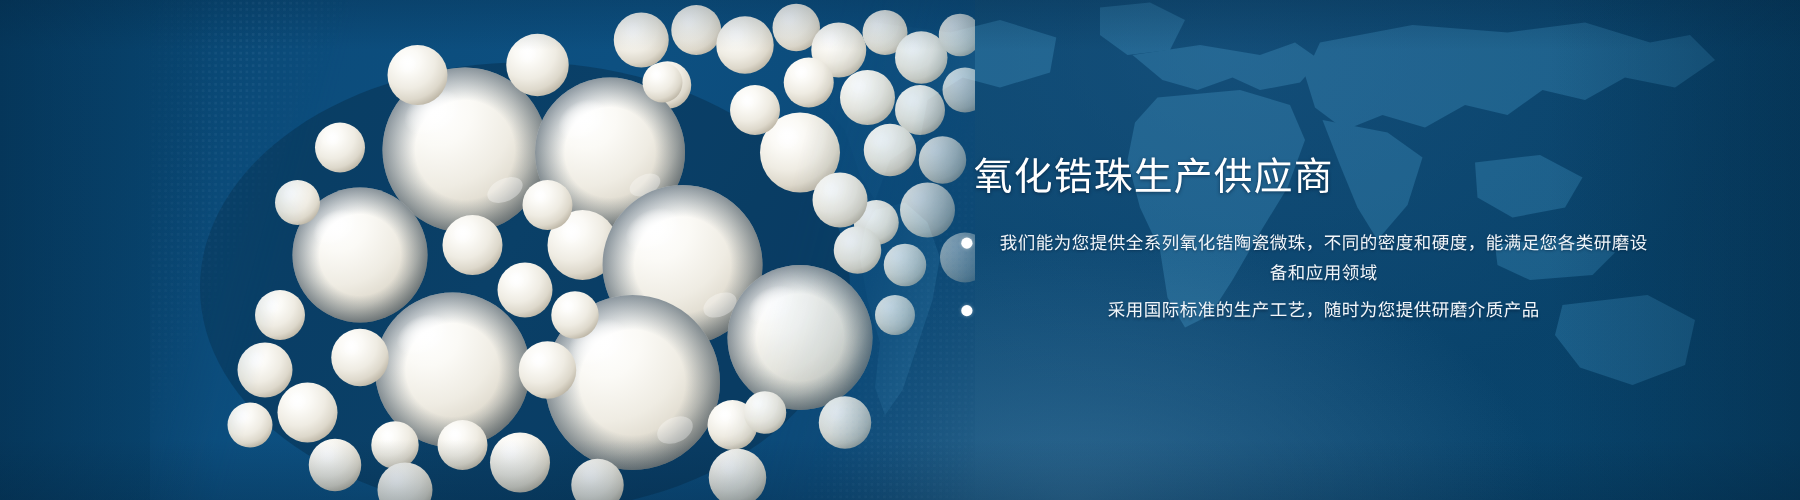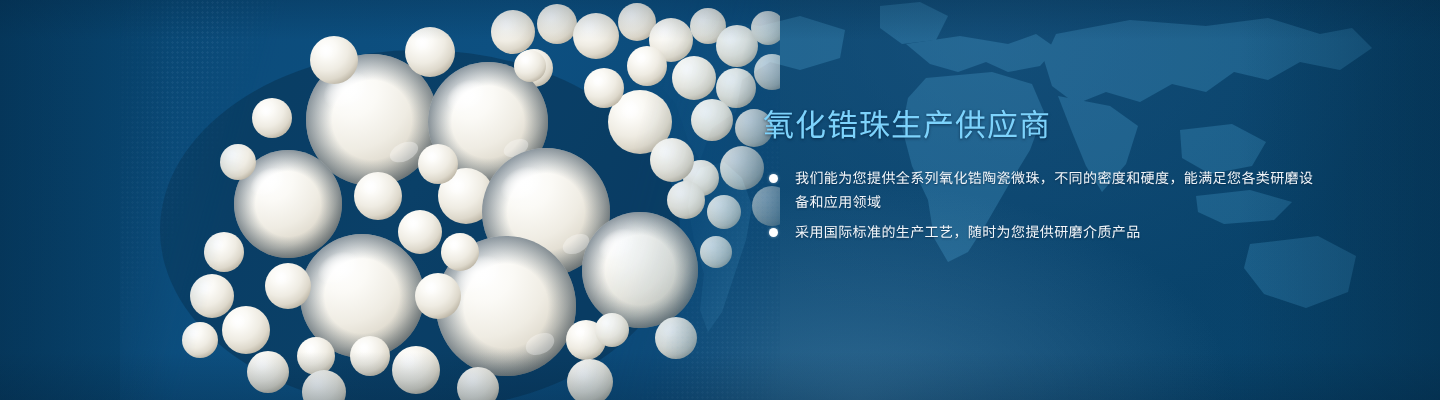--- a/index.html
+++ b/index.html
@@ -76,33 +76,34 @@
   }
   .beads-svg{position:absolute;inset:0;width:100%;height:100%;display:block;}
 
   
   .copy{
     position:absolute;
     left:763px; top:106px;
     width:560px;
   }
   .headline{
-    margin:0;
-    color:#7dd3fc;
+    margin:16px;
+    color:#ffffff;
     font-size:31px;
     line-height:40px;
     font-weight:400;
     letter-spacing:1px;
     text-shadow:0 1px 3px rgba(0,18,40,.55);
     white-space:nowrap;
   }
   .bullets{
     list-style:none;
     margin:20px 0 0 0;
     padding:0;
+    text-align:center;
   }
   .bullets li{
     position:relative;
     padding-left:32px;
     color:#f2f6fa;
     font-size:14px;
     line-height:24px;
     letter-spacing:.4px;
     margin-bottom:6px;
     text-shadow:0 1px 2px rgba(0,18,40,.45);

